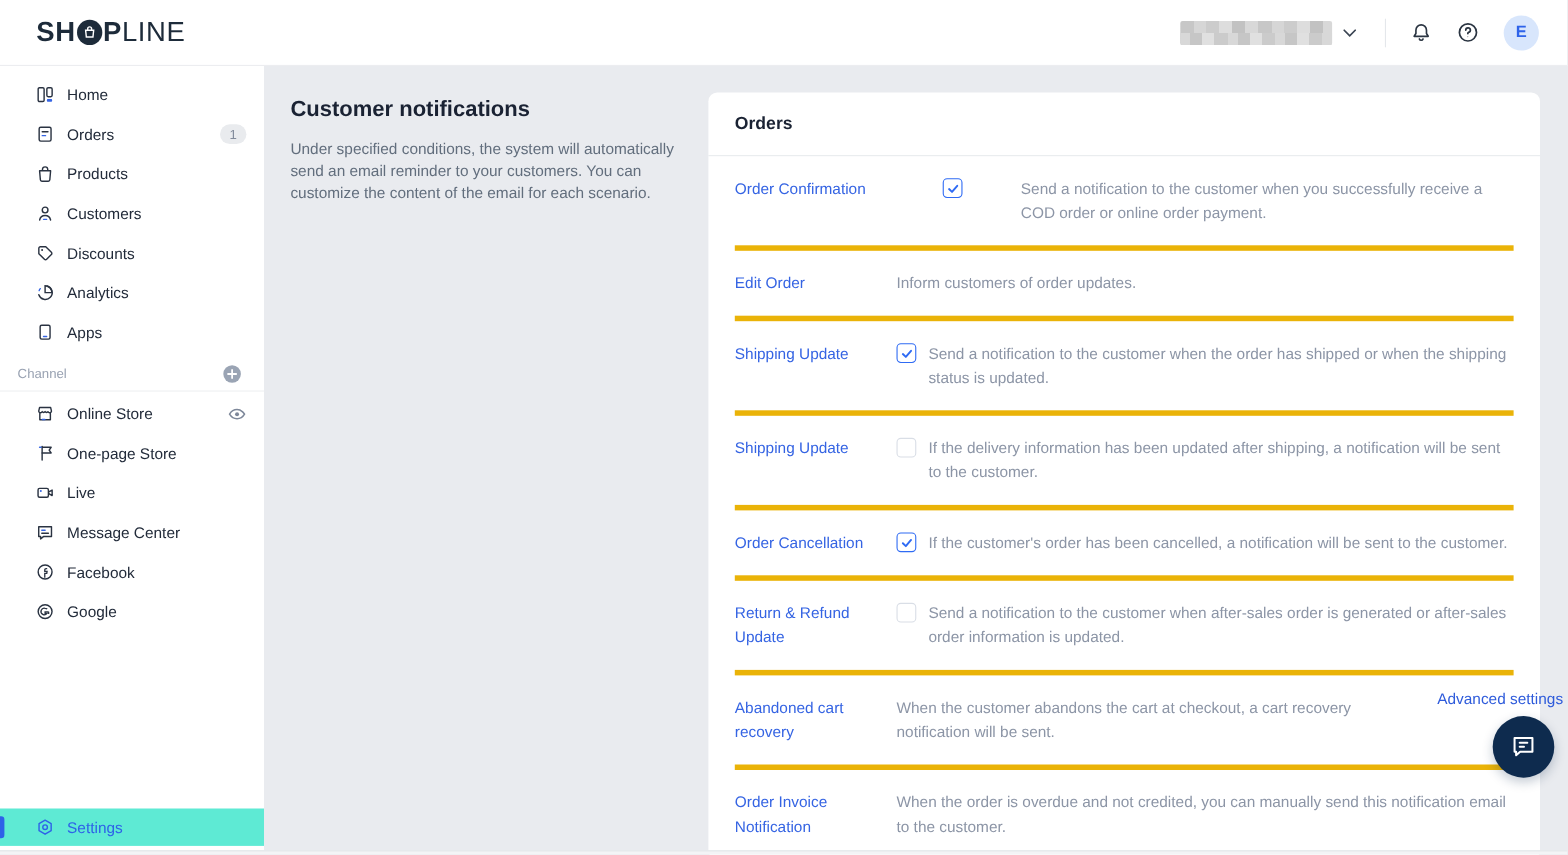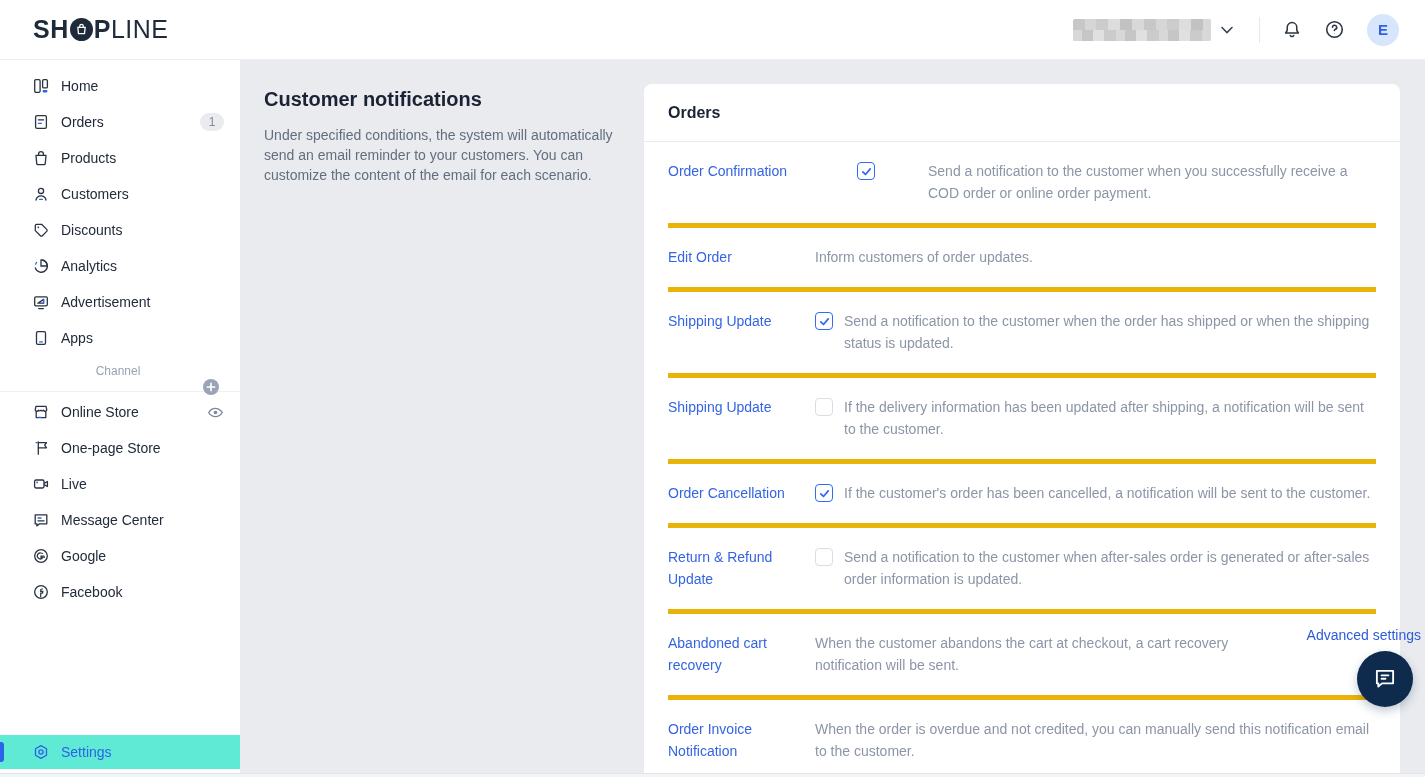--- a/index.html
+++ b/index.html
@@ -29,21 +29,21 @@
 
   
   .sidebar { position:absolute; top:60px; left:0; width:240px; bottom:4px; background:#fff; z-index:10; }
   .nav { padding-top:8px; }
   .nav-item { display:flex; align-items:center; height:36px; padding:0 16px 0 33px;
               font-size:14px; color:#222b3a; cursor:pointer; }
   .nav-item .nicon { width:16px; height:16px; margin-right:12px; flex:none; }
   .badge { margin-left:auto; background:#e9ebee; color:#828b9b; font-size:12px;
            min-width:24px; height:18px; border-radius:9px; display:flex; align-items:center; justify-content:center; padding:0 6px; }
   .channel-head { display:flex; align-items:center; height:24px; margin-top:8px; padding:0 20px 0 16px;
-                  font-size:12px; color:#99a2b2;flex-direction:column; }
+                  font-size:12px; color:#99a2b2; }
   .plus-btn { margin-left:auto; cursor:pointer; }
   .channel-divider { border-top:1px solid #eef0f2; margin:3px 0 2px; }
   .eye { margin-left:auto; cursor:pointer; }
   .settings-item { position:absolute; left:0; right:0; bottom:4px; height:34px; background:#5eead4;
                    color:#2e62e8; display:flex; align-items:center; padding-left:33px; font-size:14px; cursor:pointer; }
   .settings-item .nicon { width:16px; height:16px; margin-right:12px; }
   .active-bar { position:absolute; left:0; top:7px; width:4px; height:20px; background:#2e62e8; border-radius:0 3px 3px 0; }
 
   .footer-strip { position:absolute; left:0; right:0; bottom:0; height:4px; background:#f3f4f6;
                   border-top:1px solid #e2e5e9; z-index:30; }
@@ -176,31 +176,20 @@
           <svg width="16" height="16" viewBox="0 0 16 16" fill="none" stroke="#2a3342" stroke-width="1.3" stroke-linecap="round">
             <path d="M9.7 2A6.2 6.2 0 1 1 2.3 9.9"></path>
             <path d="M8 8V1.8A6.2 6.2 0 0 1 14.2 8z"></path>
             <path d="M2.6 6.2a6.2 6.2 0 0 1 1-1.8" stroke="#3564e3"></path>
           </svg>
         </span>
       <span>Analytics</span>
     </div>
     <div class="nav-item">
       <span class="nicon">
-          <svg width="16" height="16" viewBox="0 0 16 16" fill="none" stroke="#2a3342" stroke-width="1.3" stroke-linecap="round" stroke-linejoin="round">
-            <rect x="1.7" y="2.8" width="12.6" height="9" rx="1.2"></rect>
-            <path d="M5.6 14.6h4.8"></path>
-            <path d="M4.8 9.2 10.6 5.4v3.8z" stroke="#2a3342"></path>
-            <path d="M10.6 5.4v3.8" stroke="#3564e3"></path>
-          </svg>
-        </span>
-      <span>Advertisement</span>
-    </div>
-    <div class="nav-item">
-      <span class="nicon">
           <svg width="16" height="16" viewBox="0 0 16 16" fill="none" stroke="#2a3342" stroke-width="1.3" stroke-linecap="round">
             <rect x="3.5" y="1.7" width="9" height="12.6" rx="1.4"></rect>
             <path d="M6.6 11.9h2.8" stroke="#3564e3"></path>
           </svg>
         </span>
       <span>Apps</span>
     </div>
 
     <div class="channel-head">
       <span>Channel</span>
@@ -256,34 +245,34 @@
             <path d="M5 6h3" stroke="#3564e3"></path>
             <path d="M5 8.8h6"></path>
           </svg>
         </span>
       <span>Message Center</span>
     </div>
     <div class="nav-item">
       <span class="nicon">
           <svg width="16" height="16" viewBox="0 0 16 16" fill="none" stroke="#2a3342" stroke-width="1.3">
             <circle cx="8" cy="8" r="6.3"></circle>
+            <path d="M9.9 5h-1c-.8 0-1.2.4-1.2 1.2v1.2h2.1l-.3 1.8H7.7v4.1" stroke-width="1.2"></path>
+          </svg>
+        </span>
+      <span>Facebook</span>
+    </div>
+    <div class="nav-item">
+      <span class="nicon">
+          <svg width="16" height="16" viewBox="0 0 16 16" fill="none" stroke="#2a3342" stroke-width="1.3">
+            <circle cx="8" cy="8" r="6.3"></circle>
             <path d="M11.2 8.2H8v1.5h1.7A3 3 0 1 1 8 5c.8 0 1.4.2 1.9.7" stroke-width="1.2"></path>
             <path d="M11.2 8.2v1.9" stroke-width="1.2"></path>
           </svg>
         </span>
       <span>Google</span>
-    </div>
-    <div class="nav-item">
-      <span class="nicon">
-          <svg width="16" height="16" viewBox="0 0 16 16" fill="none" stroke="#2a3342" stroke-width="1.3">
-            <circle cx="8" cy="8" r="6.3"></circle>
-            <path d="M9.9 5h-1c-.8 0-1.2.4-1.2 1.2v1.2h2.1l-.3 1.8H7.7v4.1" stroke-width="1.2"></path>
-          </svg>
-        </span>
-      <span>Facebook</span>
     </div>
   </div>
 
   <div class="settings-item">
     <span class="active-bar"></span>
     <span class="nicon">
         <svg width="16" height="16" viewBox="0 0 16 16" fill="none" stroke="#2e62e8" stroke-width="1.3" stroke-linejoin="round">
           <path d="M8 1.6 13.5 4.8v6.4L8 14.4 2.5 11.2V4.8z"></path>
           <circle cx="8" cy="8" r="2.1"></circle>
         </svg>

